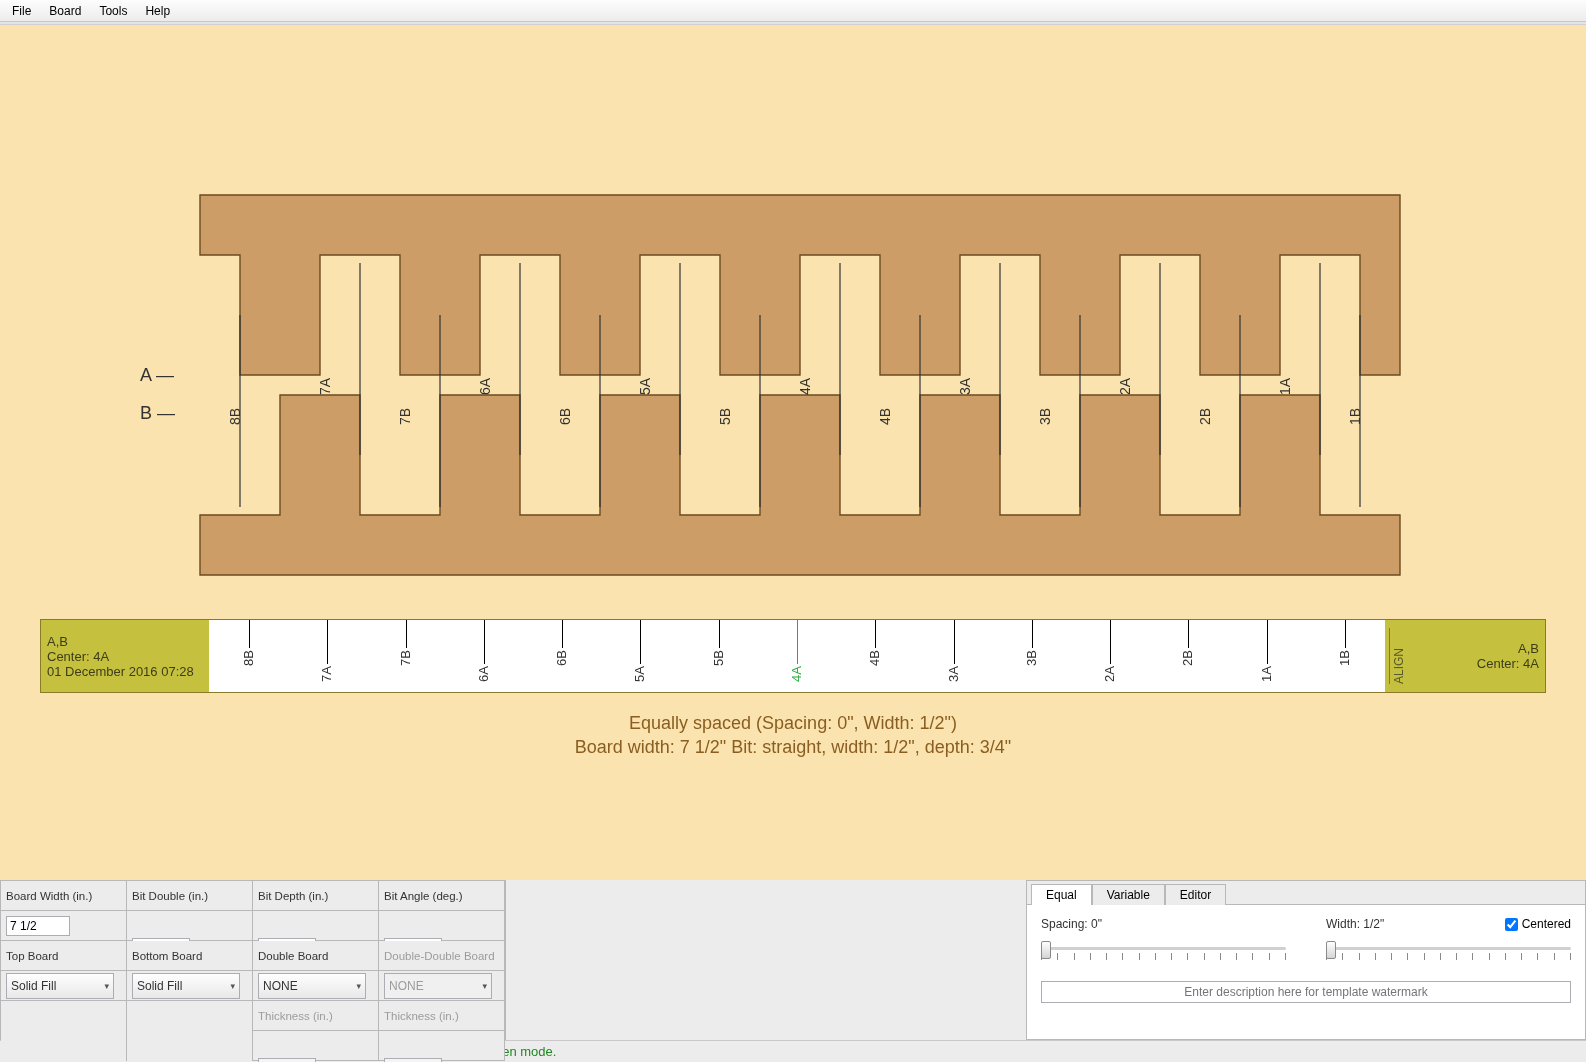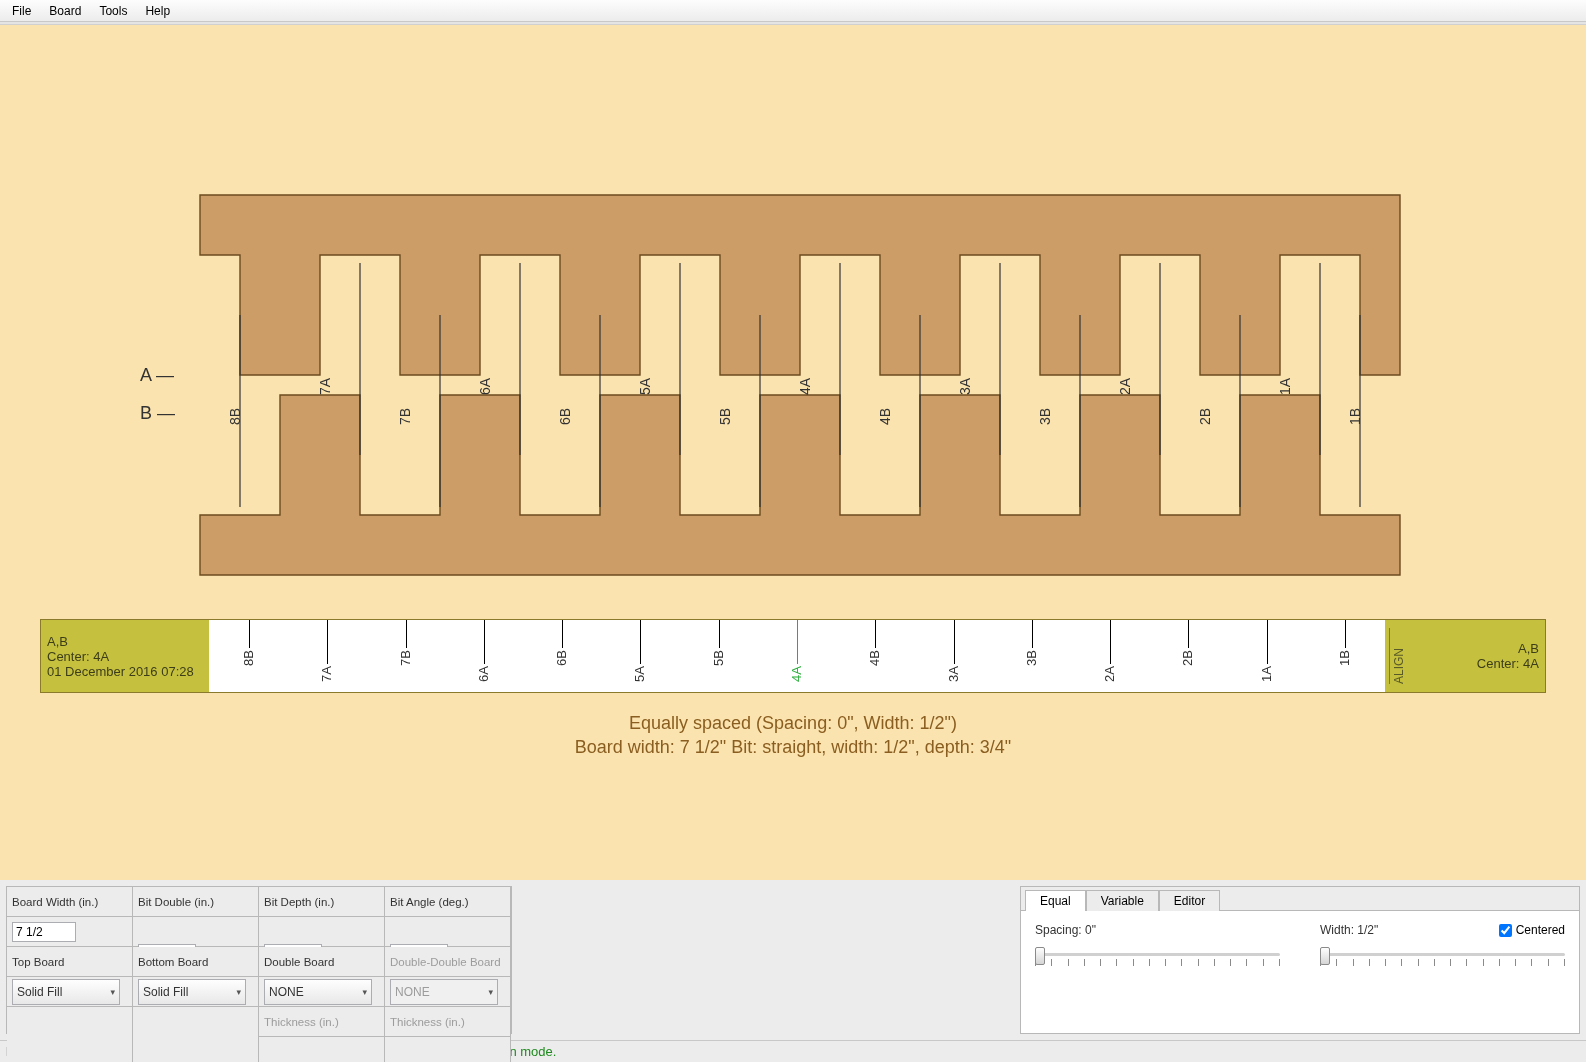--- a/index.html
+++ b/index.html
@@ -94,21 +94,20 @@
     writing-mode: vertical-rl;
     transform: rotate(180deg);
   }
   .ruler .ticklabel.green { color:#2BAE3A; font-weight:500;}
 
   
   .controls {
     height: 160px;
     background:#ECECEC;
     display:flex;
-    padding:6px;
     gap:12px;
   }
   .param-grid {
     display:grid;
     grid-template-columns: repeat(4, 126px);
     grid-auto-rows: 30px;
     gap:0;
     border:1px solid #B8B8B8;
     background:#ECECEC;
   }
@@ -473,20 +472,21 @@
                 <span></span>
                 <span></span>
                 <span></span>
                 <span></span>
                 <span></span>
                 <span></span>
               </div>
           </div>
         </div>
       </div>
+      <input class="desc-input" placeholder="Enter description here for template watermark" style="">
     </div>
   </div>
 </div>
 
 <div class="statusbar">
   <div class="seg">
     <span class="label">Fit:</span>
     <span class="val">Max gap = 0.000"  Max overlap = 0.000"</span>
   </div>
   <div style="width:70px"></div>

